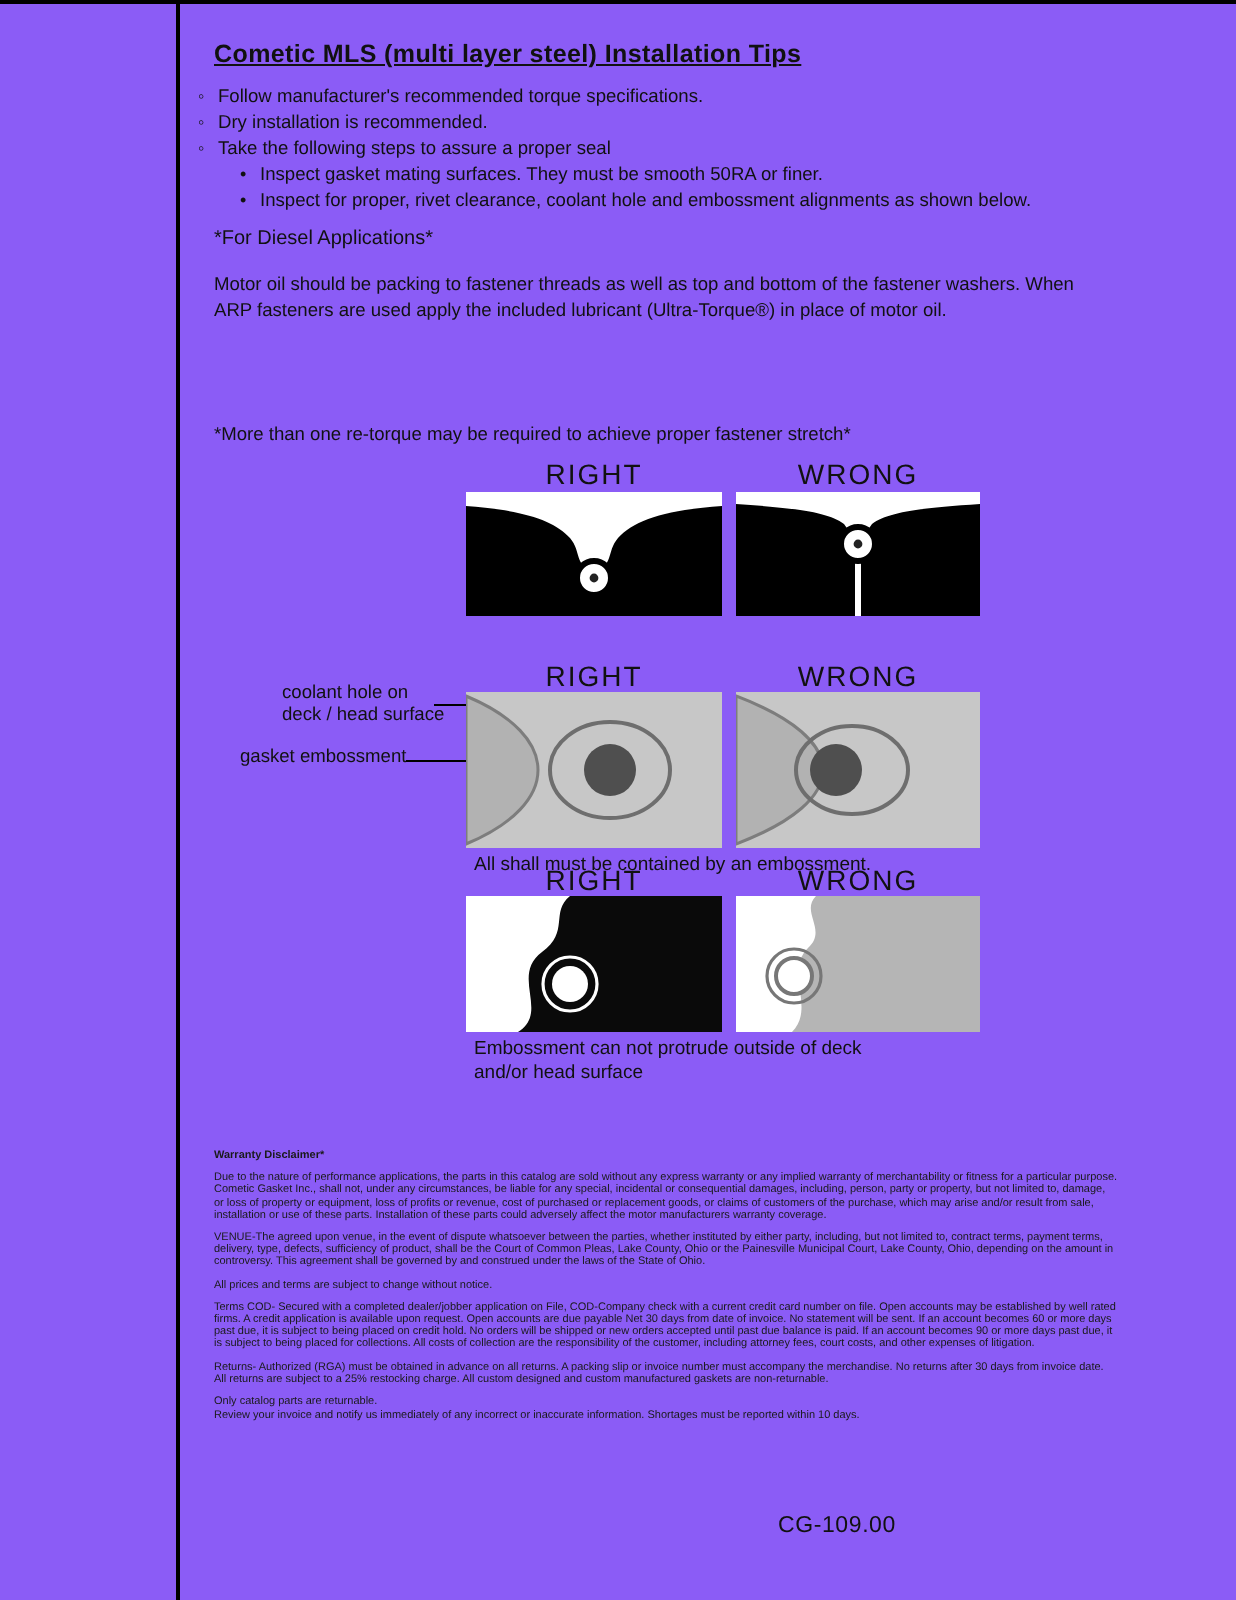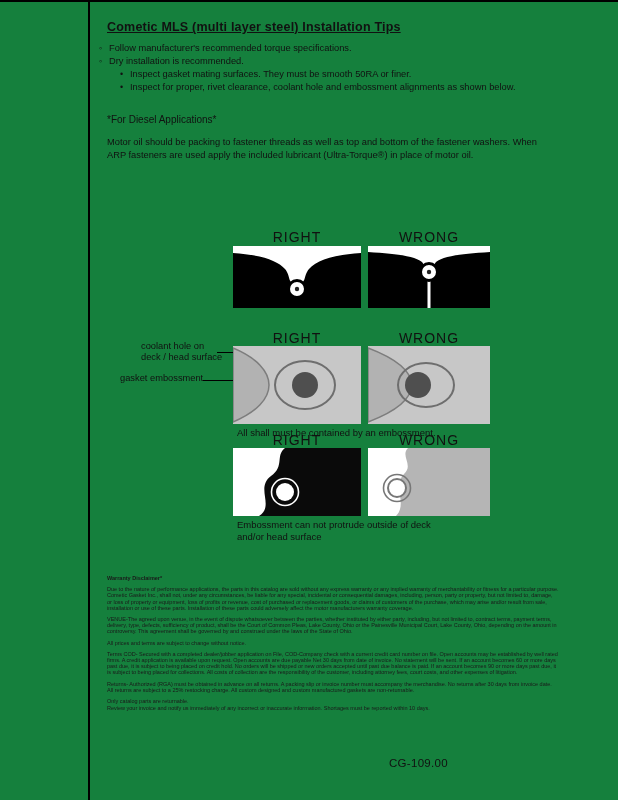--- a/index.html
+++ b/index.html
@@ -1,17 +1,17 @@
 <!DOCTYPE html>
 <html><head>
 <meta charset="utf-8">
 <style>
   html,body{margin:0;padding:0;background:#ffffff;}
   .page{
-    position:relative;width:618px;height:800px;background:#15803d;
+    position:relative;width:618px;height:800px;background:#8b5cf6;
     font-family:"Liberation Sans", sans-serif;color:#111;overflow:hidden;
   }
   .top-rule{position:absolute;left:0;top:0;width:618px;height:2px;background:#000;}
   .left-rule{position:absolute;left:88px;top:0;width:2px;height:800px;background:#000;}
 
   .title{
     position:absolute;left:107px;top:20px;margin:0;
     font-size:12.5px;font-weight:bold;text-decoration:underline;letter-spacing:.2px;
   }
 
@@ -59,26 +59,28 @@
 
 <div class="page">
   <div class="top-rule"></div>
   <div class="left-rule"></div>
 
   <h1 class="title">Cometic MLS (multi layer steel) Installation Tips</h1>
 
   <div class="tips">
     <div class="bullet"><span>Follow manufacturer's recommended torque specifications.</span></div>
     <div class="bullet"><span>Dry installation is recommended.</span></div>
+    <div class="bullet"><span>Take the following steps to assure a proper seal</span></div>
     <div class="sub-bullet"><span>Inspect gasket mating surfaces.  They must be smooth 50RA or finer.</span></div>
     <div class="sub-bullet"><span>Inspect for proper, rivet clearance, coolant hole and embossment alignments as shown below.</span></div>
   </div>
 
   <h2 class="diesel-h">*For Diesel Applications*</h2>
   <div class="para para-1">Motor oil should be packing to fastener threads as well as top and bottom of the fastener washers. When ARP fasteners are used apply the included lubricant (Ultra-Torque®) in place of motor oil.</div>
+  <div class="note">*More than one re-torque may be required to achieve proper fastener stretch*</div>
 
   <div class="col-label lab-left r1-lab">RIGHT</div>
   <div class="col-label lab-right r1-lab">WRONG</div>
 
   <div class="dimg img-left r1-img">
     <svg width="128" height="62" viewBox="0 0 128 62">
       <rect width="128" height="62" fill="#000"></rect>
       <path d="M0,0 H128 V7 C100,9 84,14 76,23 C70,30 74,38 64,38 C54,38 58,30 52,23 C44,14 28,9 0,7 Z" fill="#fff"></path>
       <circle cx="64" cy="43" r="8.5" fill="#fff" stroke="#000" stroke-width="3"></circle>
       <circle cx="64" cy="43" r="2.2" fill="#222"></circle>

